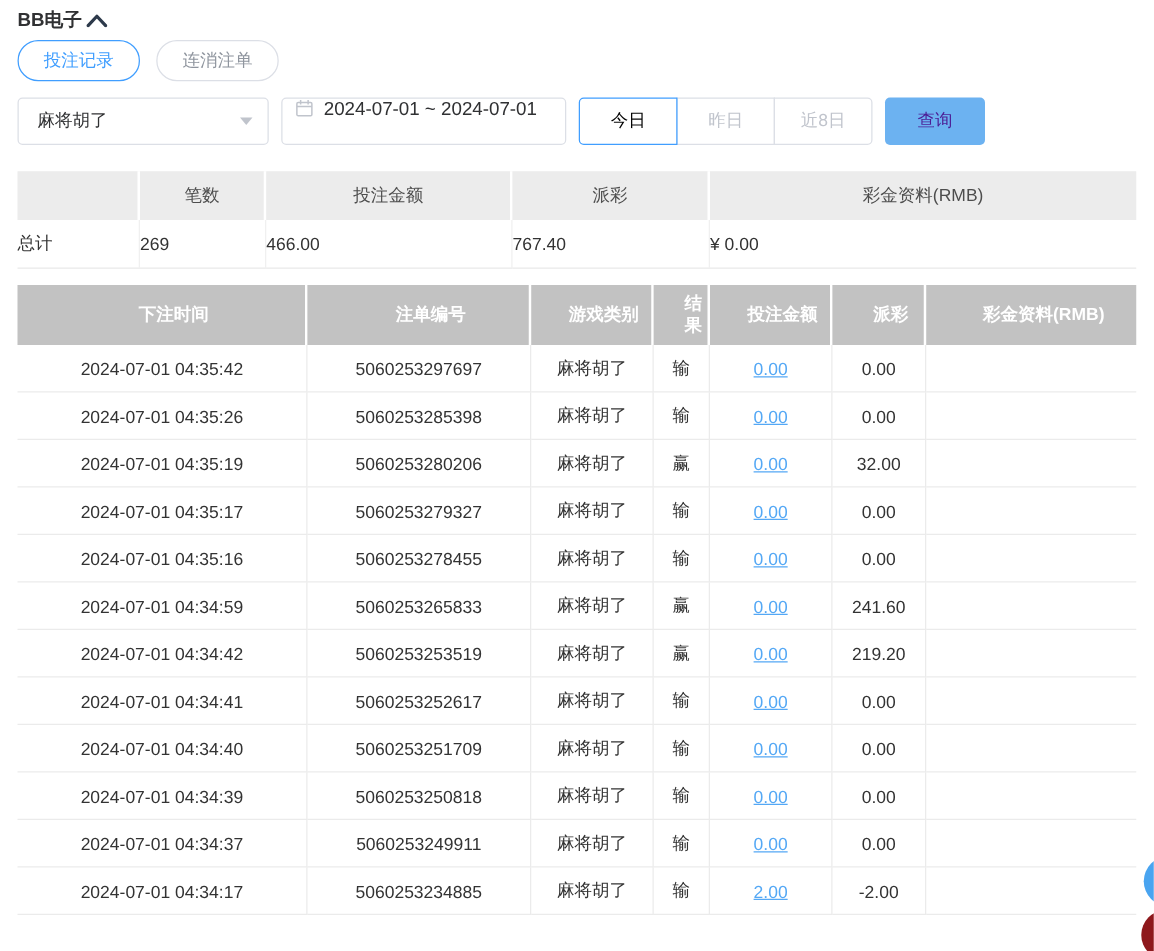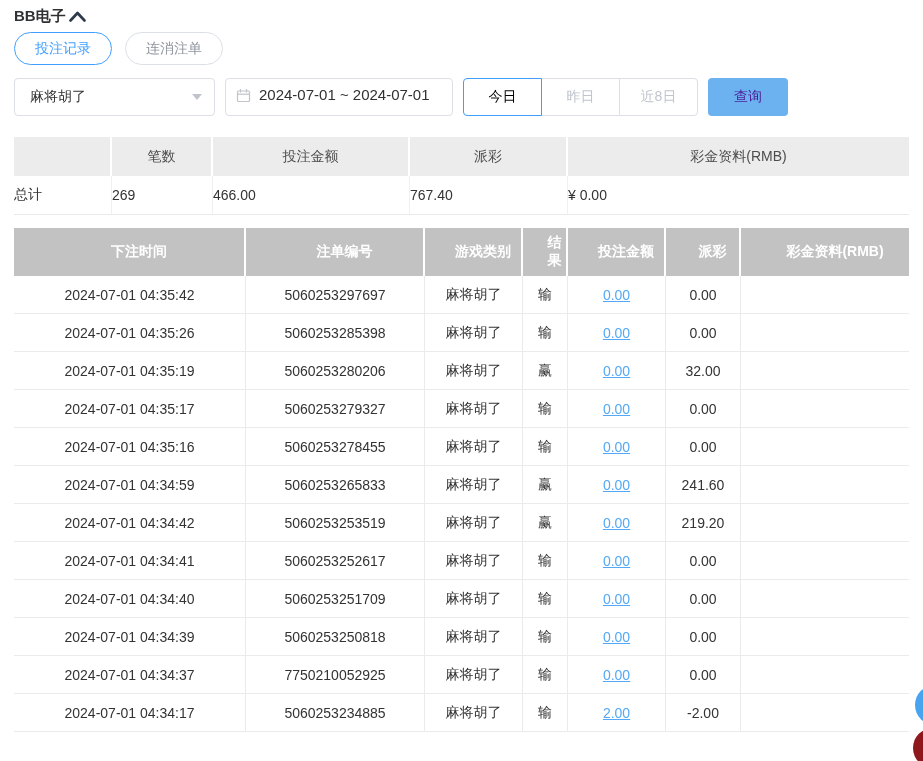--- a/index.html
+++ b/index.html
@@ -41,21 +41,21 @@
     display: flex; align-items: center; justify-content: space-between;
     padding: 0 12px 0 15px; font-size: 14px; color: #303133; cursor: pointer;
   }
   .caret-down {
     width: 0; height: 0;
     border-left: 5px solid transparent; border-right: 5px solid transparent;
     border-top: 6px solid #c0c4cc;
   }
   .datepicker {
     width: 228px; border: 1px solid #dcdfe6; border-radius: 4px;
-    display: flex; align-items: flex-end; gap: 8px; padding: 12px 10px;
+    display: flex; align-items: flex-start; gap: 8px; padding: 0 10px;
     font-size: 15px; color: #303133; cursor: pointer;
   }
   .btn-group { display: flex; }
   .btn-seg {
     width: 79px; height: 38px; background: #fff;
     border: 1px solid #dcdfe6; margin-left: -1px;
     color: #c0c4cc; font-size: 14px;
     display: flex; align-items: center; justify-content: center;
     cursor: pointer; position: relative;
     font-family: "Liberation Sans", sans-serif;
@@ -283,21 +283,21 @@
           <td>2024-07-01 04:34:39</td>
           <td>5060253250818</td>
           <td>麻将胡了</td>
           <td>输</td>
           <td><span class="link">0.00</span></td>
           <td>0.00</td>
           <td></td>
         </tr>
         <tr>
           <td>2024-07-01 04:34:37</td>
-          <td>7750210052925</td>
+          <td>5060253249911</td>
           <td>麻将胡了</td>
           <td>输</td>
           <td><span class="link">0.00</span></td>
           <td>0.00</td>
           <td></td>
         </tr>
         <tr>
           <td>2024-07-01 04:34:17</td>
           <td>5060253234885</td>
           <td>麻将胡了</td>

